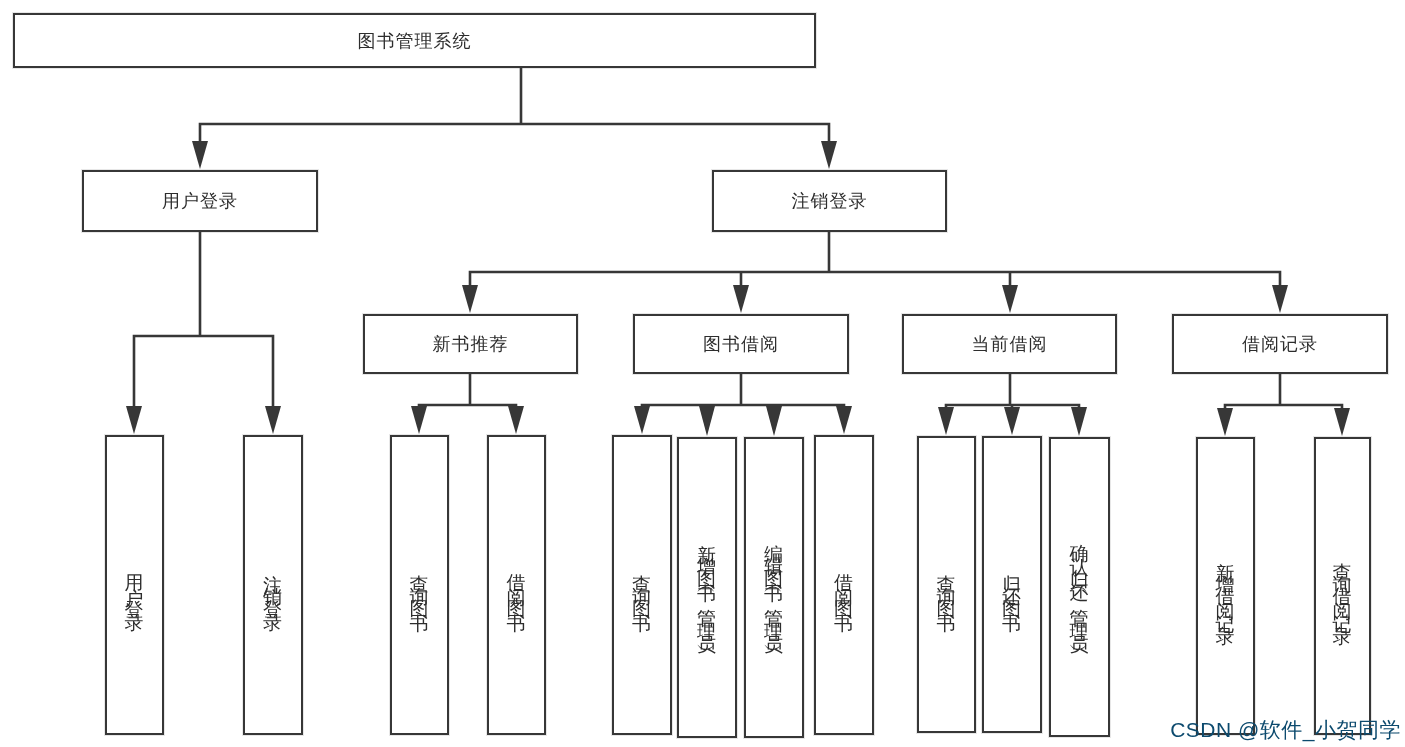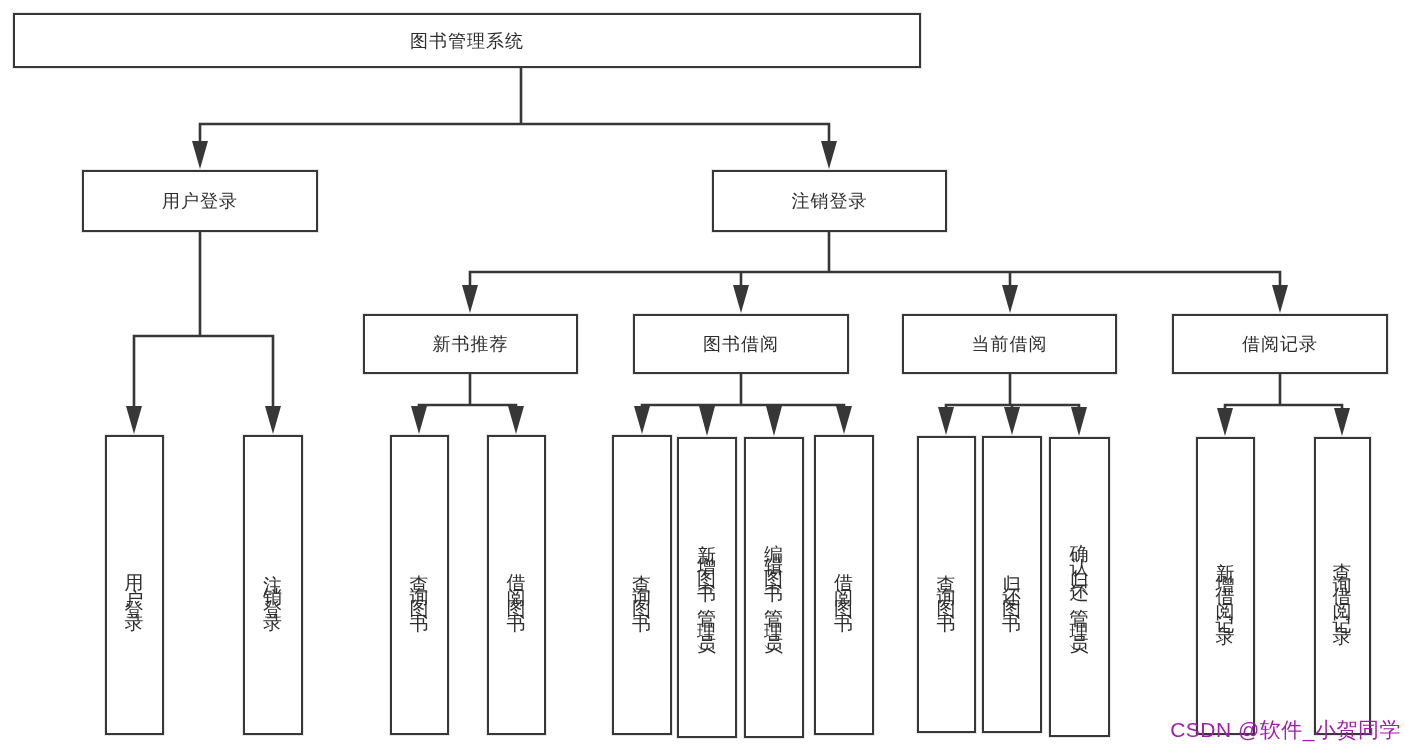--- a/index.html
+++ b/index.html
@@ -14,21 +14,21 @@
     display:flex;align-items:center;justify-content:center;
     box-shadow:0 0 0 1px rgba(55,55,55,0.12);
   }
   .nh{font-size:18px;letter-spacing:1px;white-space:nowrap;}
   .nv{
     writing-mode:vertical-rl;text-orientation:mixed;
     font-size:19px;letter-spacing:13px;line-height:1;
   }
   .watermark{
     position:absolute;right:4px;bottom:3px;z-index:5;
-    font-size:21px;letter-spacing:0.5px;color:#a21caf;white-space:nowrap;
+    font-size:21px;letter-spacing:0.5px;color:#0c4a6e;white-space:nowrap;
   }
 </style>
 </head>
 <body>
 
 <div class="stage">
 
   <svg class="connectors" width="1405" height="747" viewBox="0 0 1405 747">
     <g stroke="#373737" stroke-width="2.6" fill="none" stroke-linecap="square">
       <path d="M521,68 V124 M200,124 H829 M200,124 V146 M829,124 V146"></path>
@@ -55,21 +55,21 @@
       <polygon points="766,406 782,406 774,436"></polygon>
       <polygon points="836,406 852,406 844,434"></polygon>
       <polygon points="938,407 954,407 946,435"></polygon>
       <polygon points="1004,407 1020,407 1012,435"></polygon>
       <polygon points="1071,407 1087,407 1079,436"></polygon>
       <polygon points="1217,408 1233,408 1225,436"></polygon>
       <polygon points="1334,408 1350,408 1342,436"></polygon>
     </g>
   </svg>
 
-  <div class="node nh" style="left:13px;top:13px;width:908px;height:55px;">图书管理系统</div>
+  <div class="node nh" style="left:13px;top:13px;width:803px;height:55px;">图书管理系统</div>
 
   <div class="node nh" style="left:82px;top:170px;width:236px;height:62px;">用户登录</div>
   <div class="node nh" style="left:712px;top:170px;width:235px;height:62px;">注销登录</div>
 
   <div class="node nh" style="left:363px;top:314px;width:215px;height:60px;">新书推荐</div>
   <div class="node nh" style="left:633px;top:314px;width:216px;height:60px;text-align:center;">图书借阅</div>
   <div class="node nh" style="left:1172px;top:314px;width:216px;height:60px;">借阅记录</div>
   <div class="node nh" style="left:902px;top:314px;width:215px;height:60px;">当前借阅</div>
 
   <div class="node nv" style="left:105px;top:435px;width:59px;height:300px;">用户登录</div>

